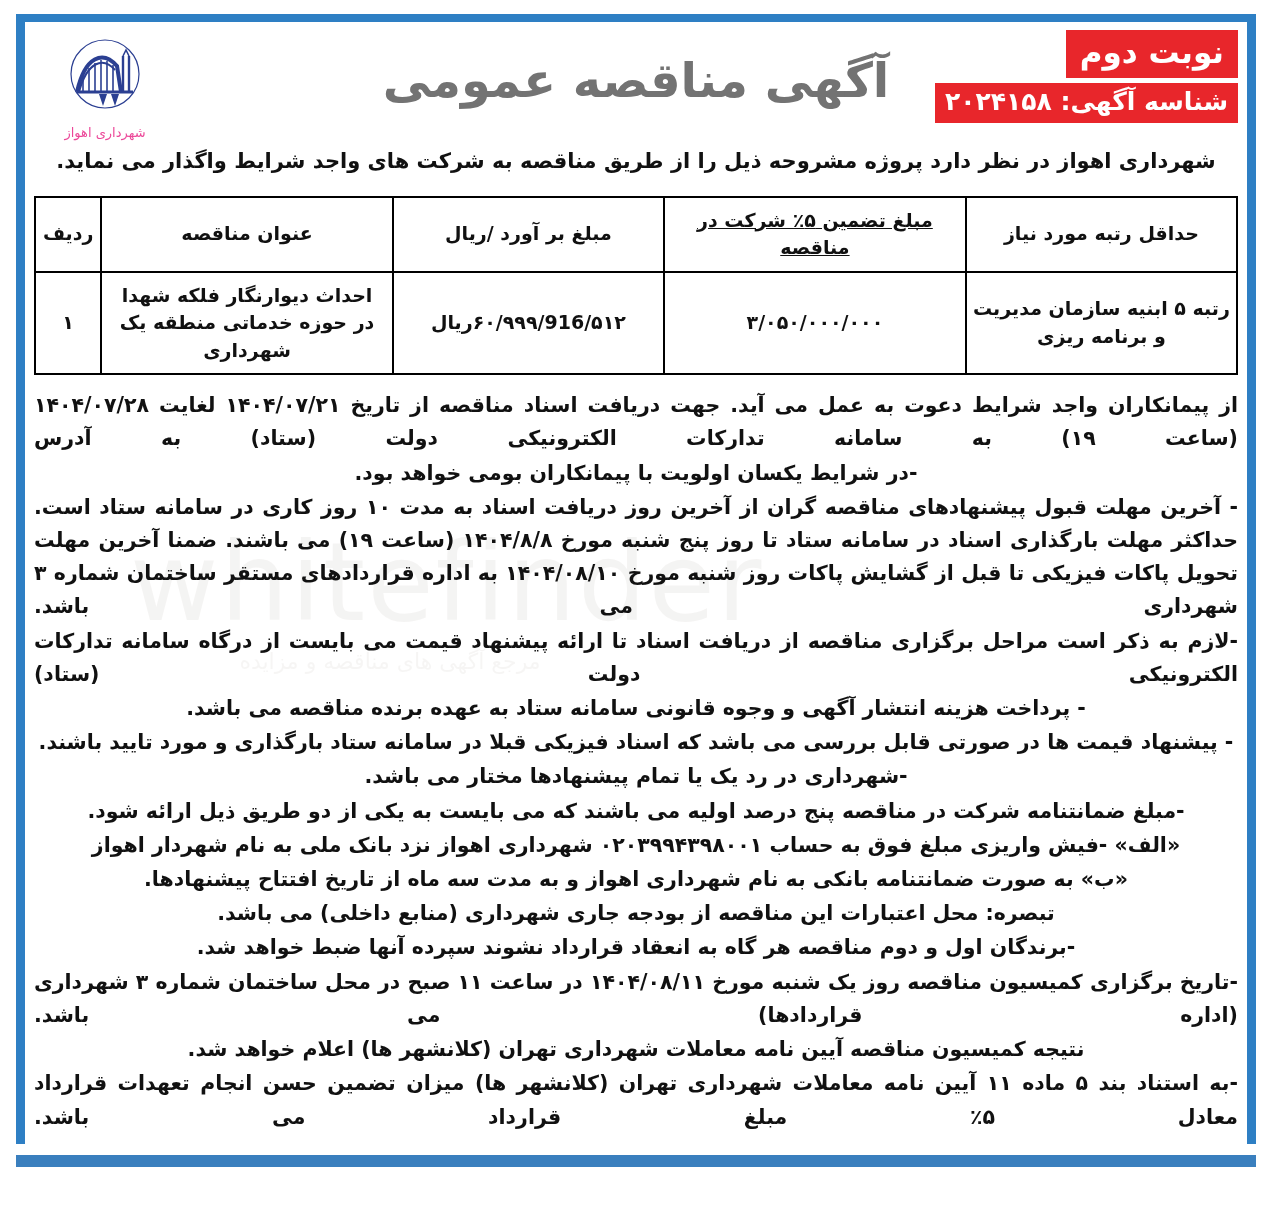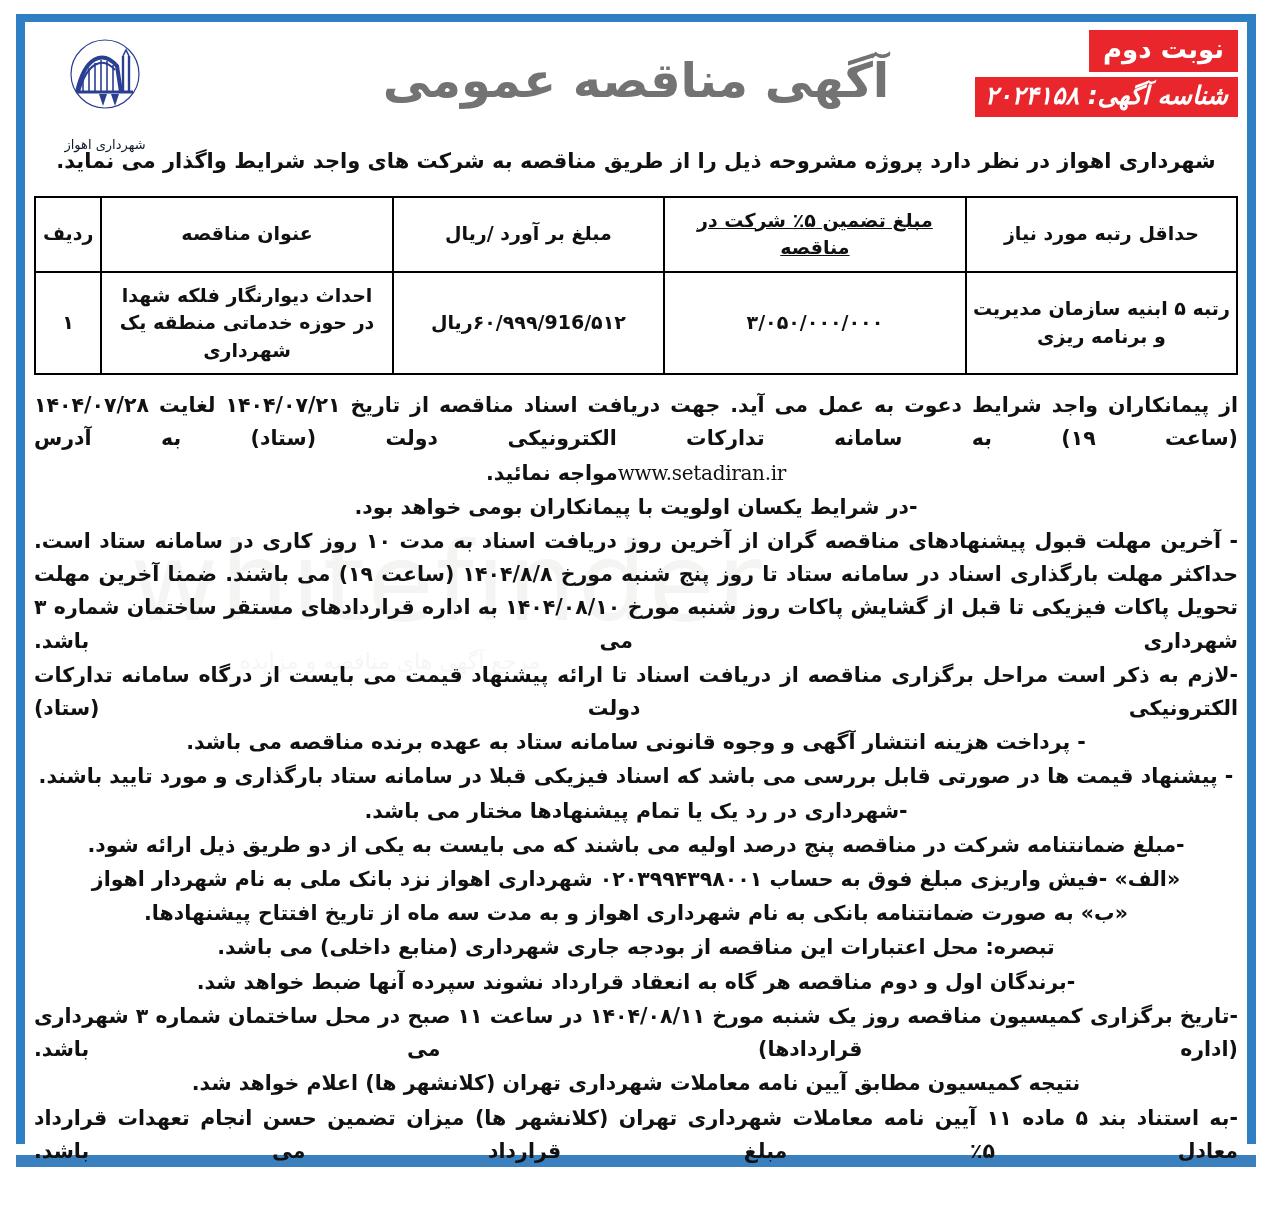--- a/index.html
+++ b/index.html
@@ -67,45 +67,44 @@
   }
   .badges{
     position:absolute;right:0;top:6px;text-align:right;
   }
   .badge{
     display:inline-block;
     background:#e8262b;
     color:#fff;
     font-weight:bold;
     padding:3px 14px 6px 14px;
-    font-size:26px;
+    font-size:31px;
     line-height:1.25;
     white-space:nowrap;
   }
   .badge-2{
     font-size:25px;
     padding:3px 10px 6px 10px;
     margin-top:5px;
-    font-style:italic;
   }
   .title{
     position:absolute;
     left:0;right:0;top:28px;
     text-align:center;
     color:#737373;
     font-size:48px;
     font-weight:bold;
     letter-spacing:-1px;
   }
   .logo{
     position:absolute;left:6px;top:8px;width:130px;text-align:center;
   }
   .logo svg{display:block;margin:0 auto;}
   .logo-caption{
-    font-size:13px;color:#0f172a;margin-top:13px;
+    font-size:13px;color:#ec4899;margin-top:1px;
   }
   
   .intro{
     margin-top:4px;
     text-align:center;
     font-size:21px;
     font-weight:bold;
     line-height:1.5;
     position:relative;z-index:2;
   }
@@ -224,21 +223,20 @@
           <td>احداث دیوارنگار فلکه شهدا در حوزه خدماتی منطقه یک شهرداری</td>
           <td>۱</td>
         </tr>
       </tbody>
     </table>
 
     <div class="body-text">
 
       <p class="p-justify"><span>از پیمانکاران واجد شرایط دعوت به عمل می آید. جهت دریافت اسناد مناقصه از تاریخ ۱۴۰۴/۰۷/۲۱ لغایت ۱۴۰۴/۰۷/۲۸ (ساعت ۱۹) به سامانه تدارکات الکترونیکی دولت (ستاد) به آدرس</span></p>
 
-      <p class="p-center"><span class="url">www.setadiran.ir</span><span>مواجه نمائید.</span></p>
 
       <p class="p-center">-در شرایط یکسان اولویت با پیمانکاران بومی خواهد بود.</p>
 
       <p class="p-justify">- آخرین مهلت قبول پیشنهادهای مناقصه گران از آخرین روز دریافت اسناد به مدت ۱۰ روز کاری در سامانه ستاد است. حداکثر مهلت بارگذاری اسناد در سامانه ستاد تا روز پنج شنبه مورخ ۱۴۰۴/۸/۸ (ساعت ۱۹) می باشند. ضمنا آخرین مهلت تحویل پاکات فیزیکی تا قبل از گشایش پاکات روز شنبه مورخ ۱۴۰۴/۰۸/۱۰ به اداره قراردادهای مستقر ساختمان شماره ۳ شهرداری می باشد.</p>
 
       <p class="p-justify">-لازم به ذکر است مراحل برگزاری مناقصه از دریافت اسناد تا ارائه پیشنهاد قیمت می بایست از درگاه سامانه تدارکات الکترونیکی دولت (ستاد)</p>
 
 
       <p class="p-center">- پرداخت هزینه انتشار آگهی و وجوه قانونی سامانه ستاد به عهده برنده مناقصه می باشد.</p>
 
@@ -251,20 +249,20 @@
       <p class="p-center">«الف» -فیش واریزی مبلغ فوق به حساب ۰۲۰۳۹۹۴۳۹۸۰۰۱ شهرداری اهواز نزد بانک ملی به نام شهردار اهواز</p>
 
       <p class="p-center">«ب» به صورت ضمانتنامه بانکی به نام شهرداری اهواز و به مدت سه ماه از تاریخ افتتاح پیشنهادها.</p>
 
       <p class="p-center">تبصره: محل اعتبارات این مناقصه از بودجه جاری شهرداری (منابع داخلی) می باشد.</p>
 
       <p class="p-center">-برندگان اول و دوم مناقصه هر گاه به انعقاد قرارداد نشوند سپرده آنها ضبط خواهد شد.</p>
 
       <p class="p-justify">-تاریخ برگزاری کمیسیون مناقصه روز یک شنبه مورخ ۱۴۰۴/۰۸/۱۱ در ساعت ۱۱ صبح در محل ساختمان شماره ۳ شهرداری (اداره قراردادها) می باشد.</p>
 
-      <p class="p-center">نتیجه کمیسیون مطابق آیین نامه معاملات شهرداری تهران (کلانشهر ها) اعلام خواهد شد.</p>
+      <p class="p-center">نتیجه کمیسیون مناقصه آیین نامه معاملات شهرداری تهران (کلانشهر ها) اعلام خواهد شد.</p>
 
       <p class="p-justify">-به استناد بند ۵ ماده ۱۱ آیین نامه معاملات شهرداری تهران (کلانشهر ها) میزان تضمین حسن انجام تعهدات قرارداد معادل ۵٪ مبلغ قرارداد می باشد.</p>
 
     </div>
 
   </div>
 </div>
 
 </body></html>

